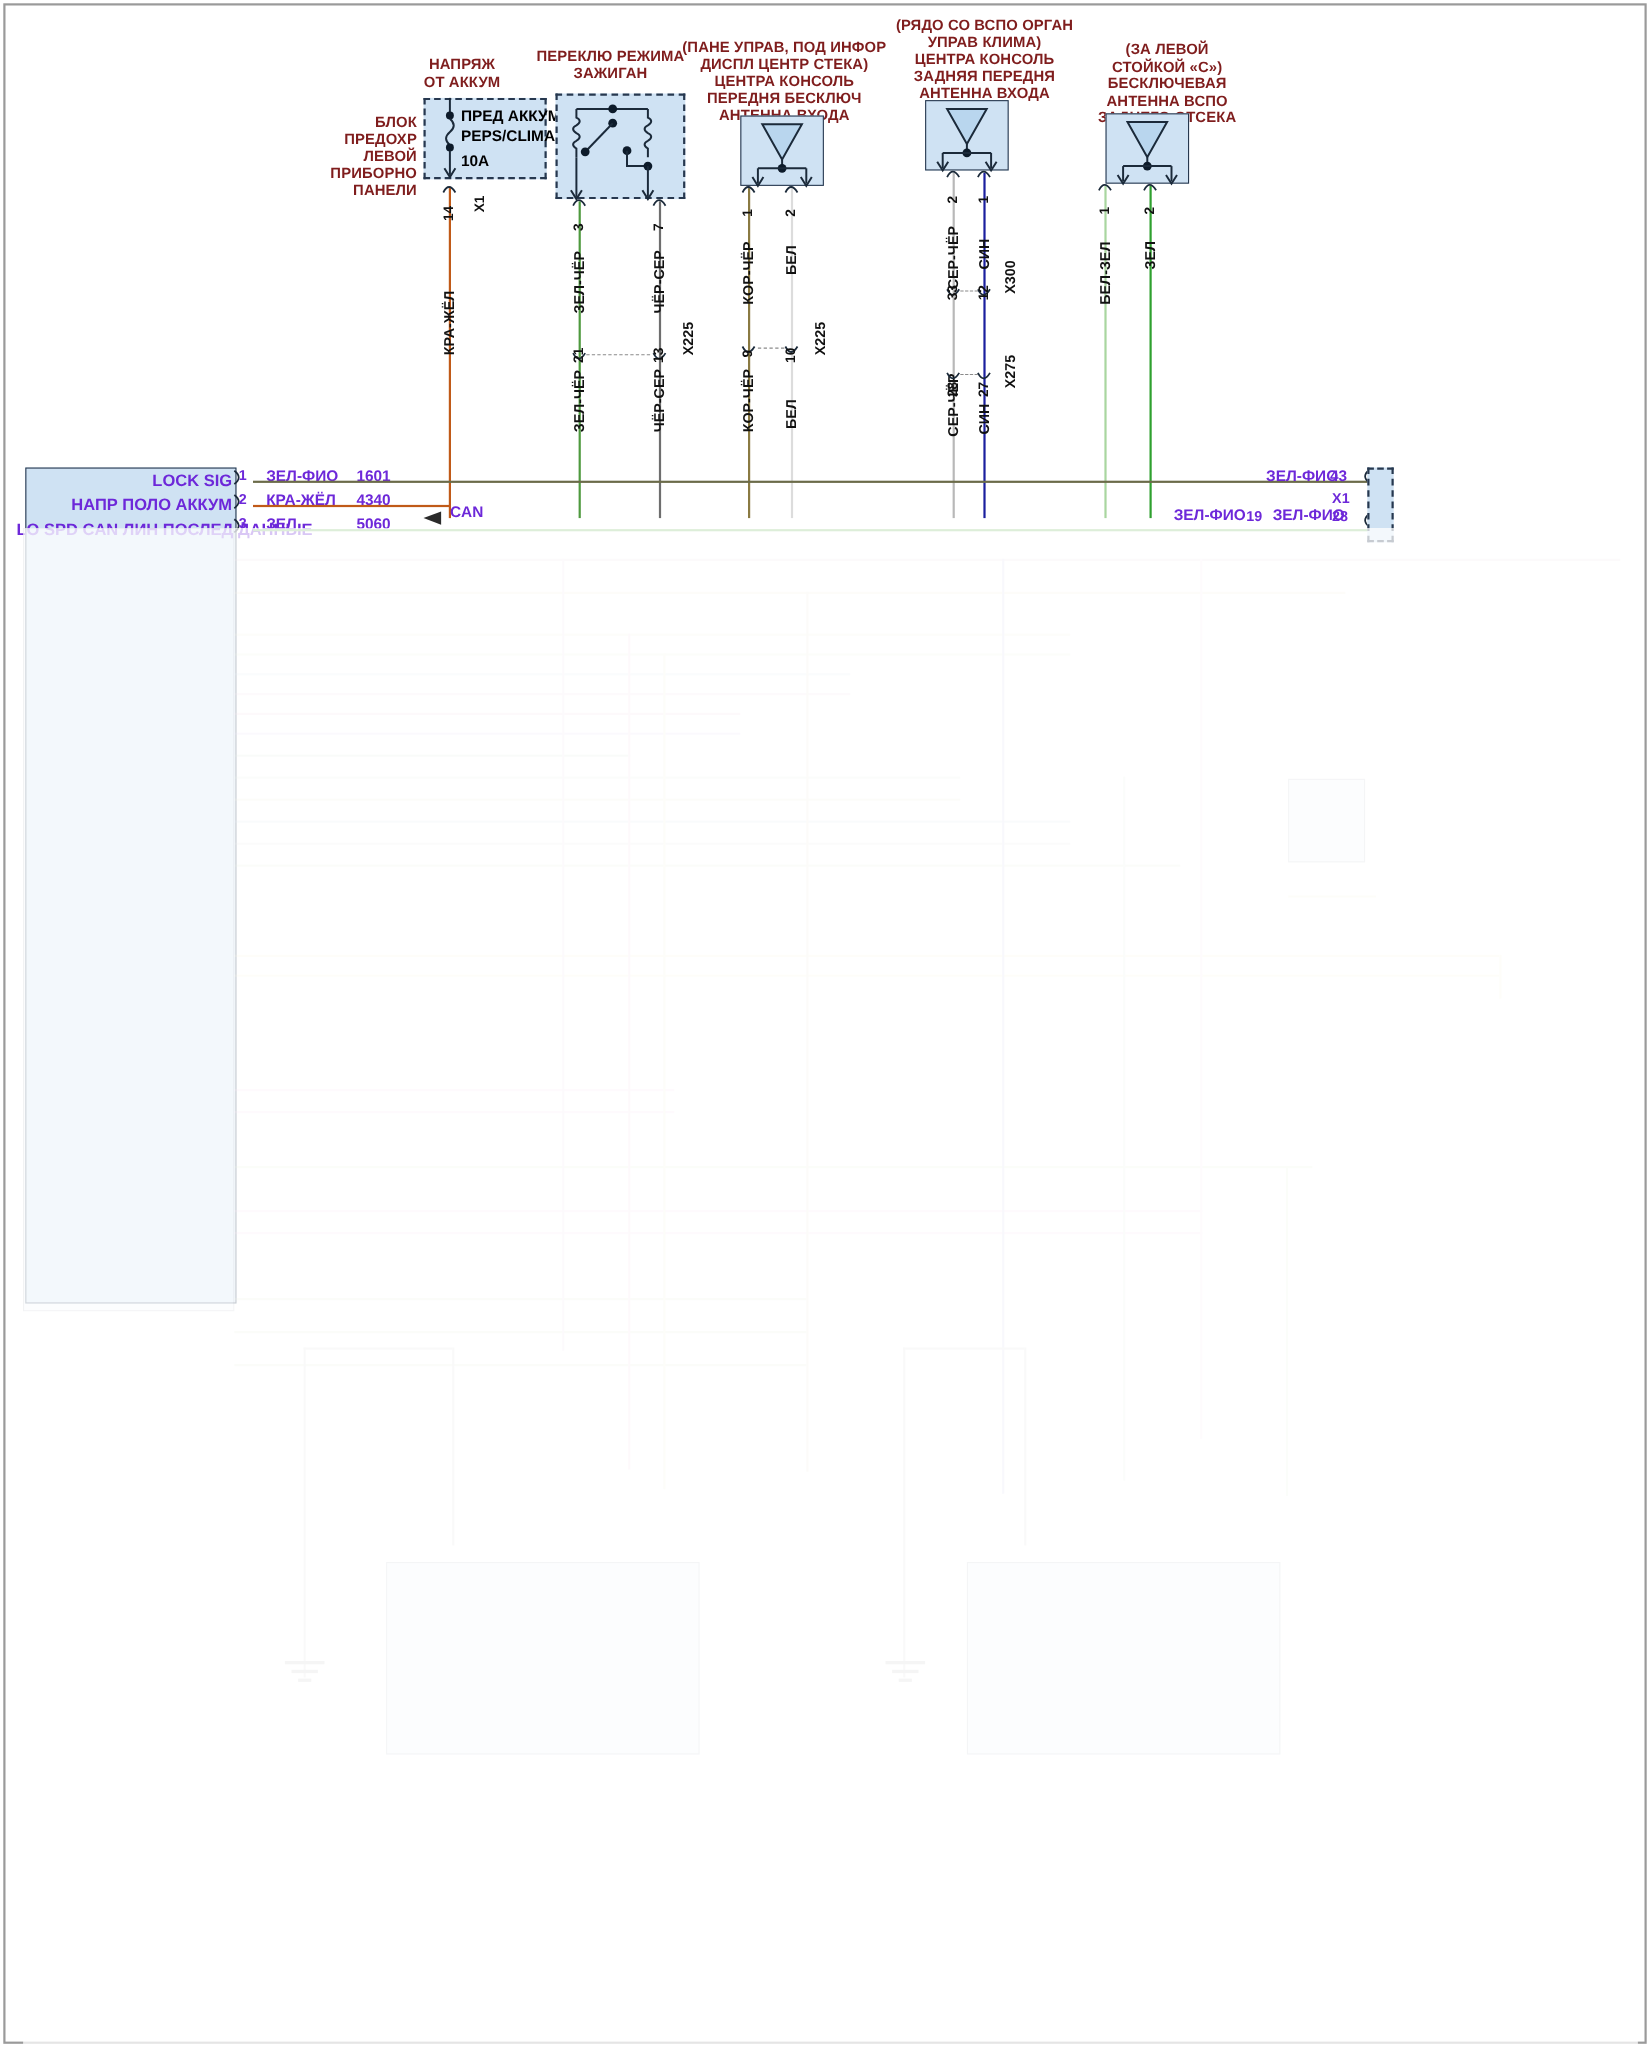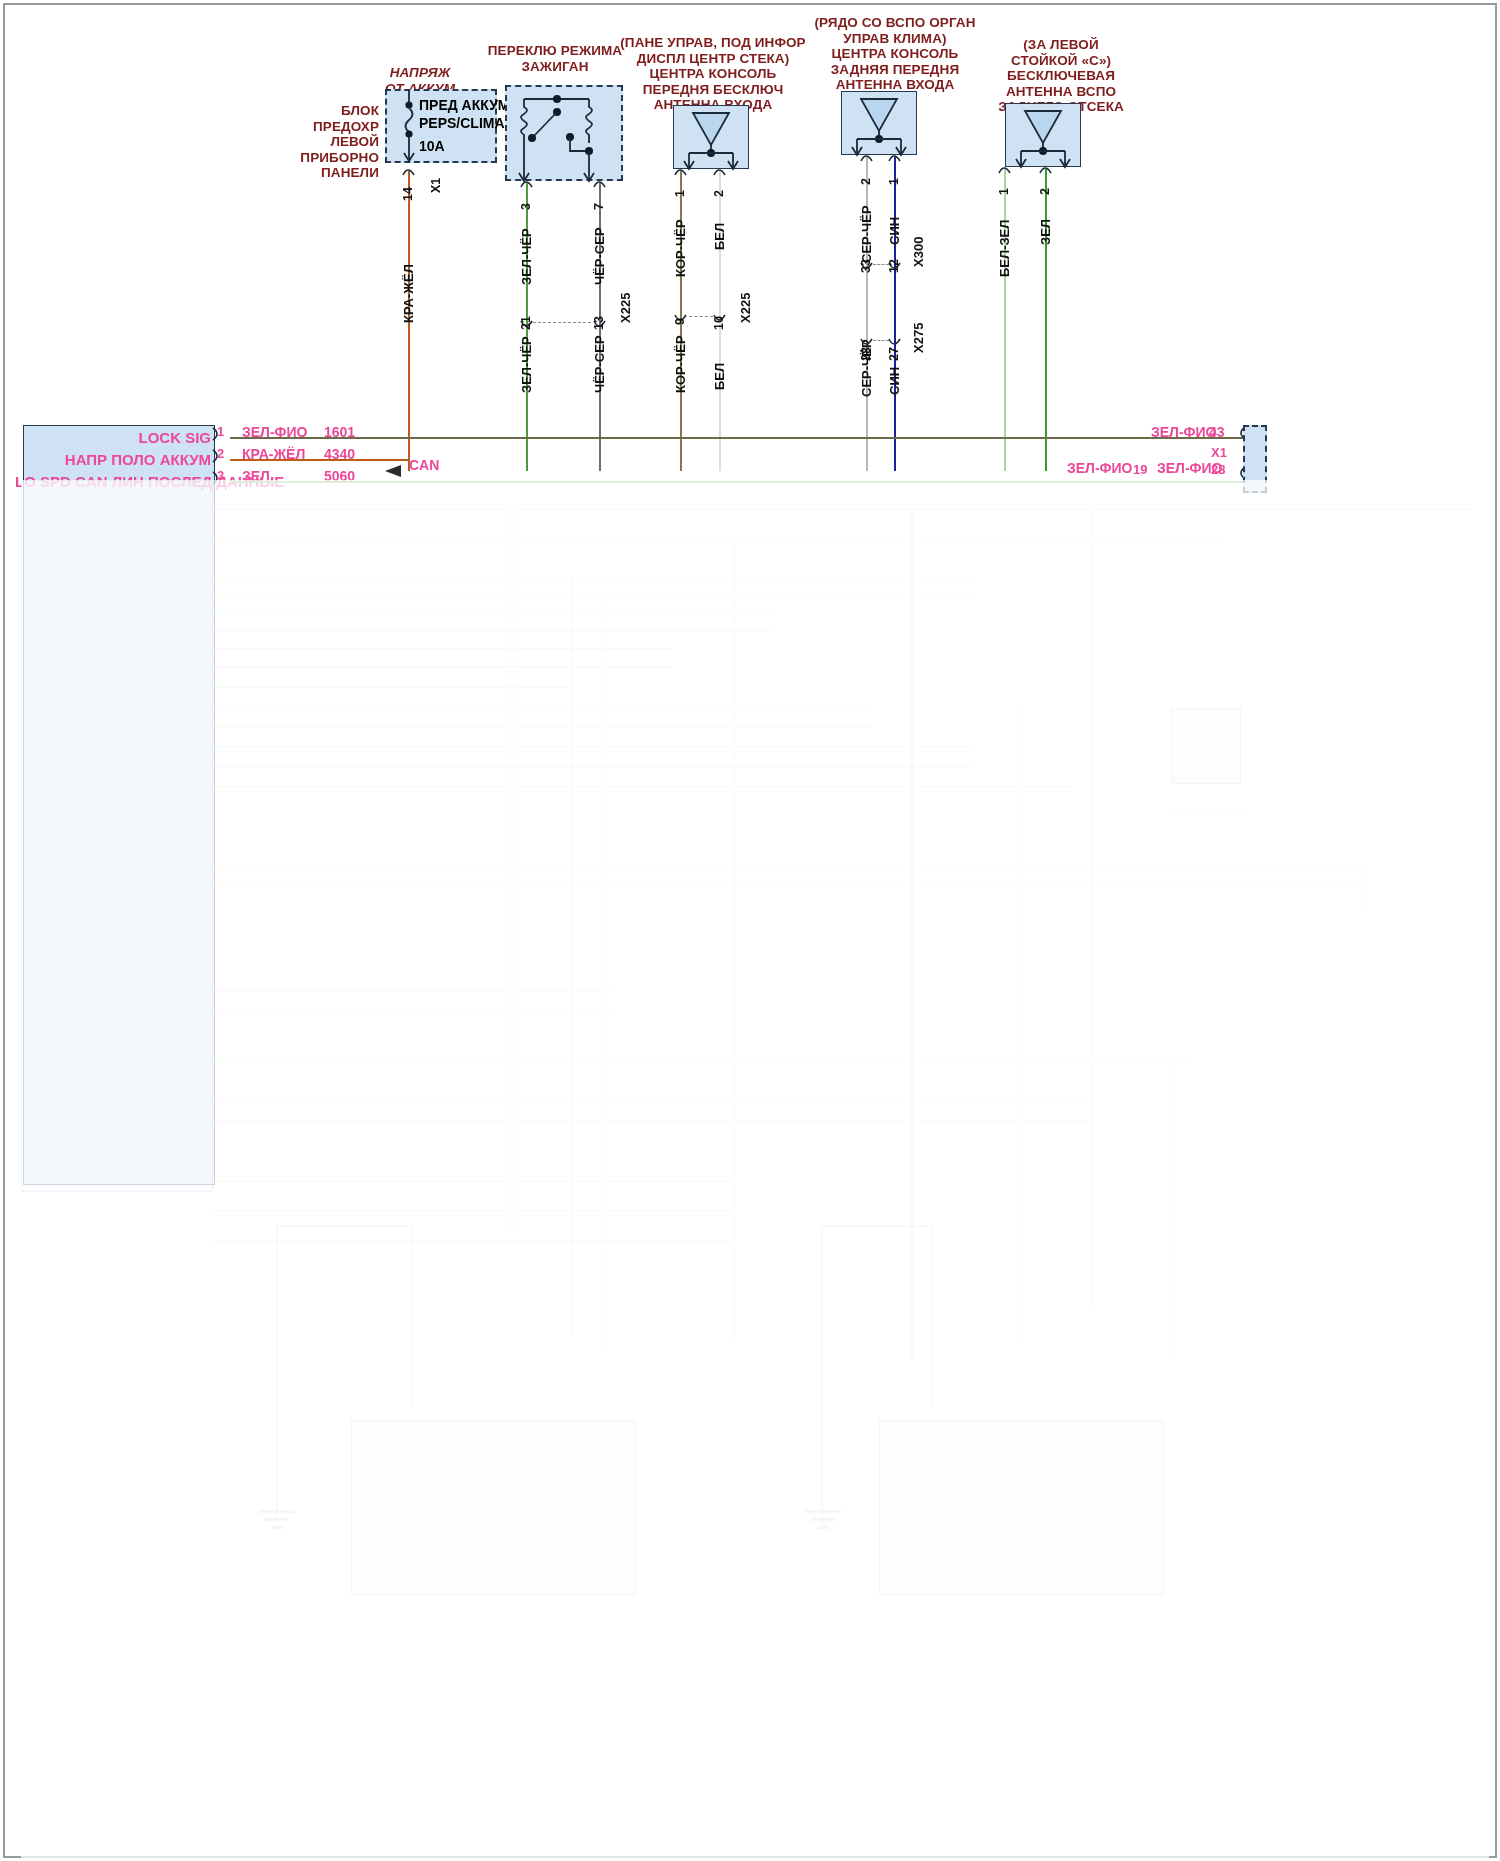--- a/index.html
+++ b/index.html
@@ -17,35 +17,35 @@
   .vnum{position:absolute;font-size:12.5px;font-weight:bold;color:#111;white-space:nowrap;
         transform-origin:0 0;transform:rotate(-90deg);}
   .wire{position:absolute;width:2.4px;background:#555;}
   .hwire{position:absolute;height:2.4px;background:#555;}
   svg{position:absolute;overflow:visible;}
   .fuse-txt{position:absolute;font-size:14px;font-weight:bold;color:#000;}
   .ghost{position:absolute;left:16px;top:475px;width:1468px;height:1382px;opacity:.22;}
   .g-blk{position:absolute;background:#cfe2f3;border:1px solid #3b4a60;box-sizing:border-box;}
   .g-line{position:absolute;}
   .whitefade{position:absolute;left:16px;top:475px;width:1468px;height:1382px;background:rgba(255,255,255,.74);pointer-events:none;}
-  .ptxt{position:absolute;font-size:15px;font-weight:bold;color:#ec4899;white-space:nowrap;}
+  .ptxt{position:absolute;font-size:15px;font-weight:bold;color:#6d28d9;white-space:nowrap;}
 </style>
 </head>
 <body>
 
 <div id="page">
   <div id="frame">
 
     <div class="lbl r" style="left:268px;top:68px;width:106px;margin-top:30px;">
       <div>БЛОК ПРЕДОХР</div>
       <div>ЛЕВОЙ</div>
       <div>ПРИБОРНО</div>
       <div>ПАНЕЛИ</div>
     </div>
-    <div class="lbl c" style="left:350px;top:60px;width:130px;font-style:italic;">
+    <div class="lbl c" style="left:350px;top:46px;width:130px;">
       <div>НАПРЯЖ</div>
       <div>ОТ АККУМ</div>
     </div>
     <div class="blk dash" style="left:380px;top:84px;width:112px;height:74px;"></div>
     <div class="fuse-txt" style="left:414px;top:92px;">ПРЕД АККУМ</div>
     <div class="fuse-txt" style="left:414px;top:110px;">PEPS/CLIMA</div>
     <div class="fuse-txt" style="left:414px;top:133px;">10A</div>
     <svg style="left:380px;top:84px;width:60px;height:90px;">
       <path d="M24,0 L24,14" stroke="#1b2a3a" stroke-width="1.8" fill="none"></path>
       <circle cx="24" cy="16" r="3.6" fill="#0d1b2a"></circle>

